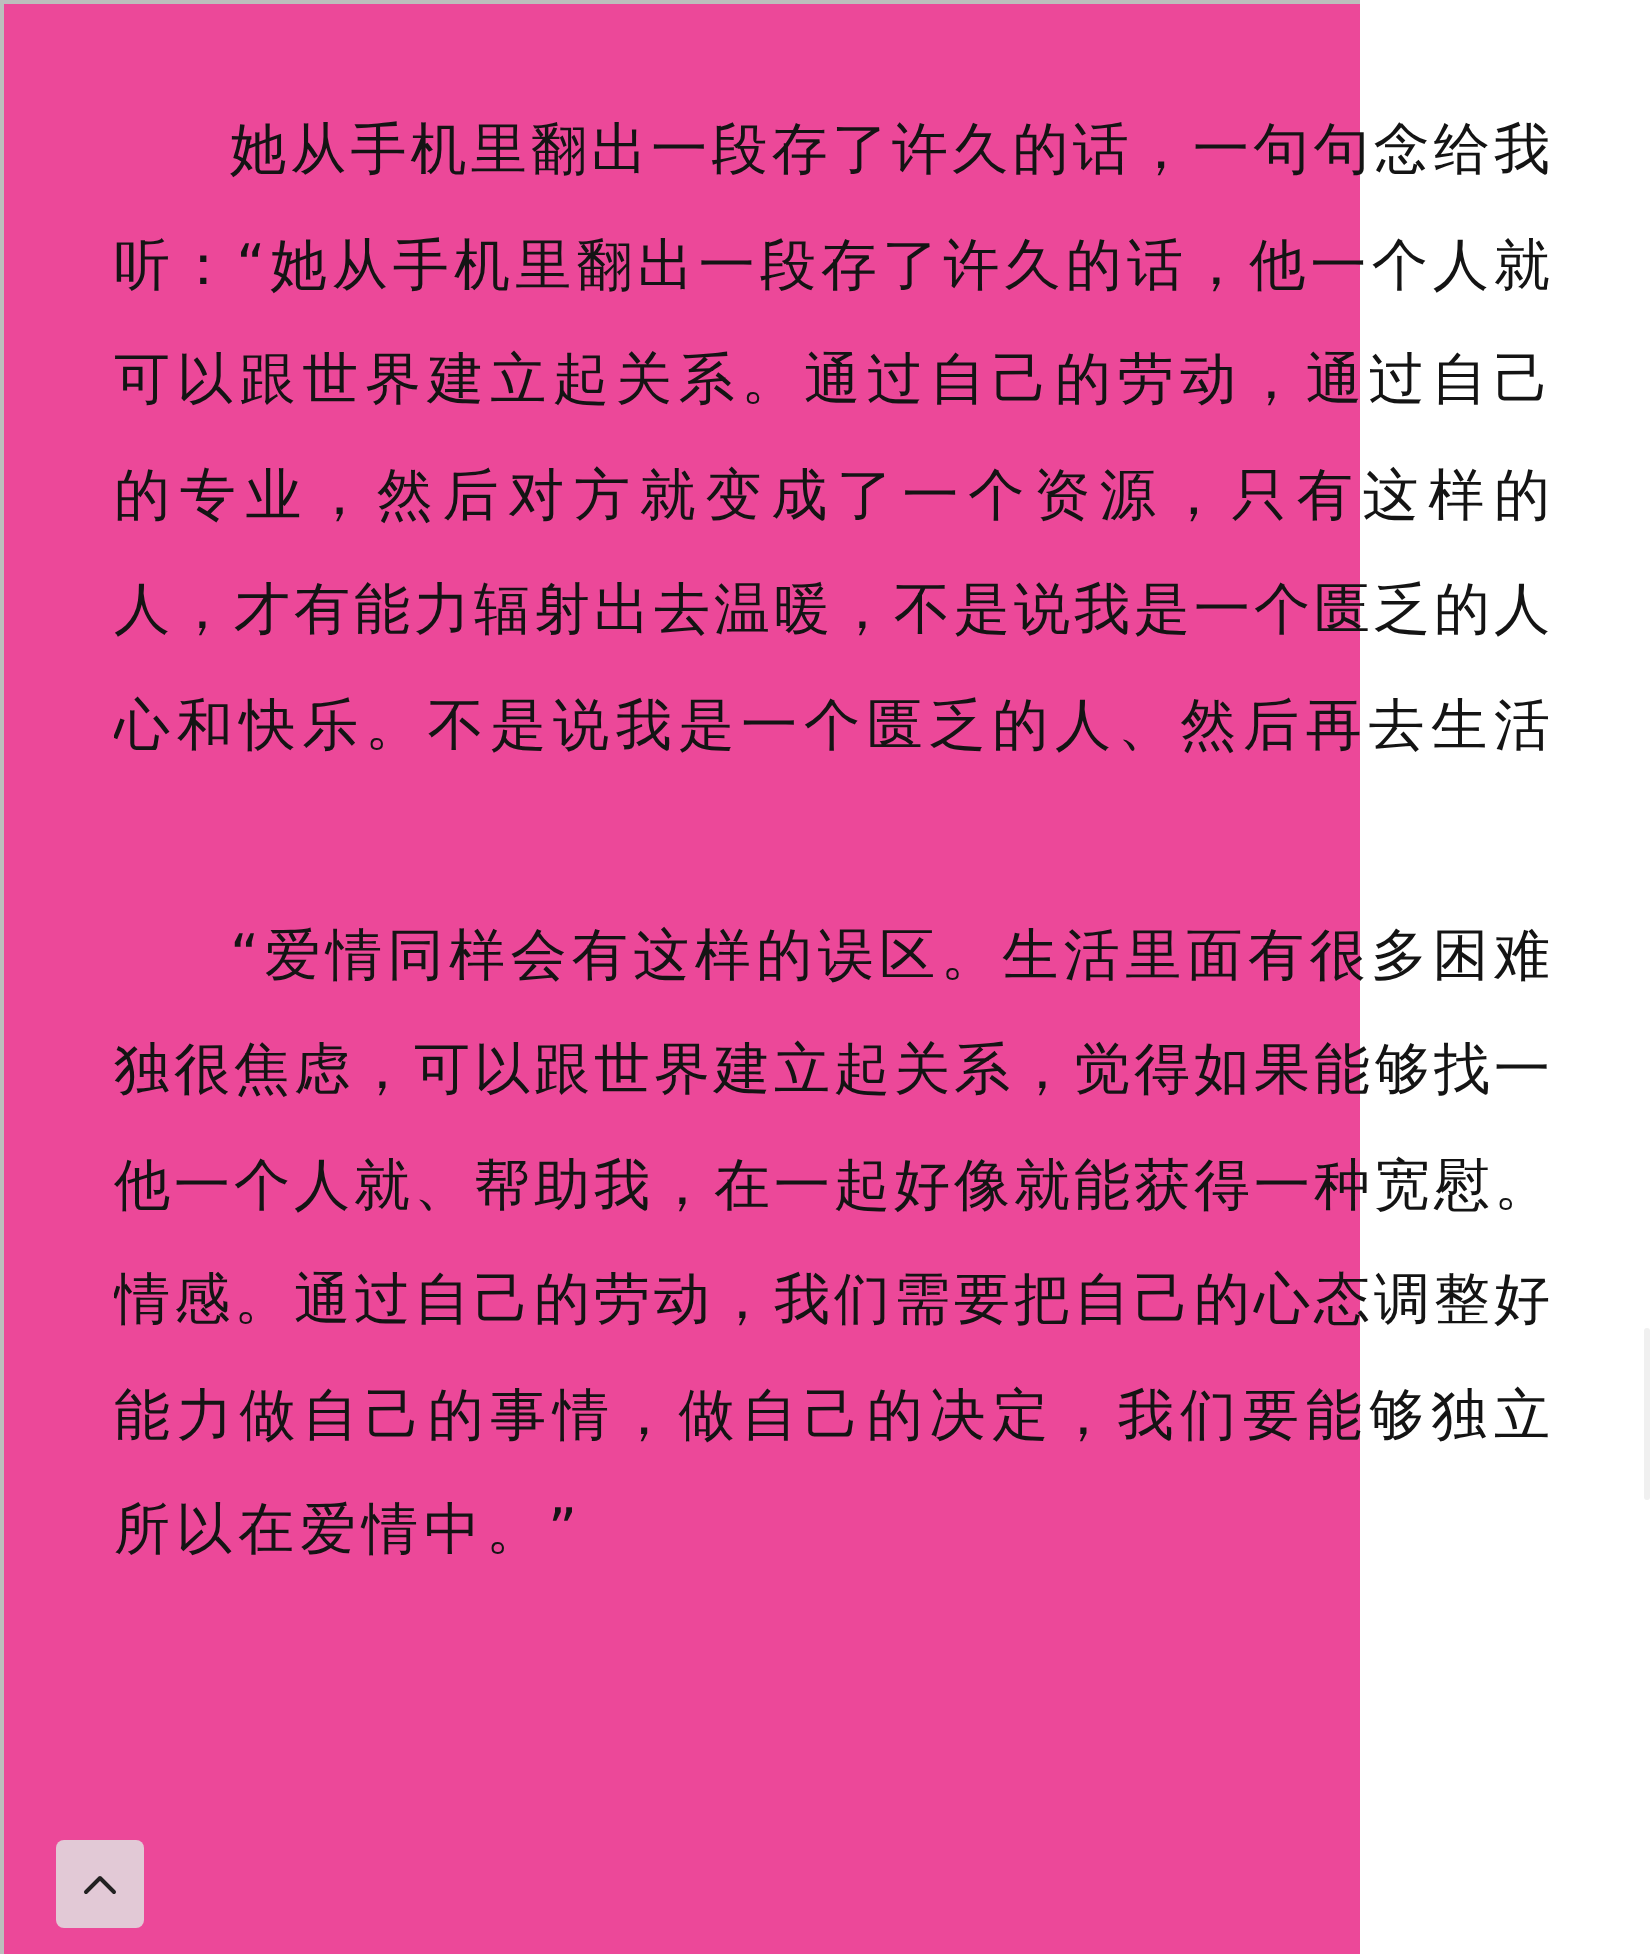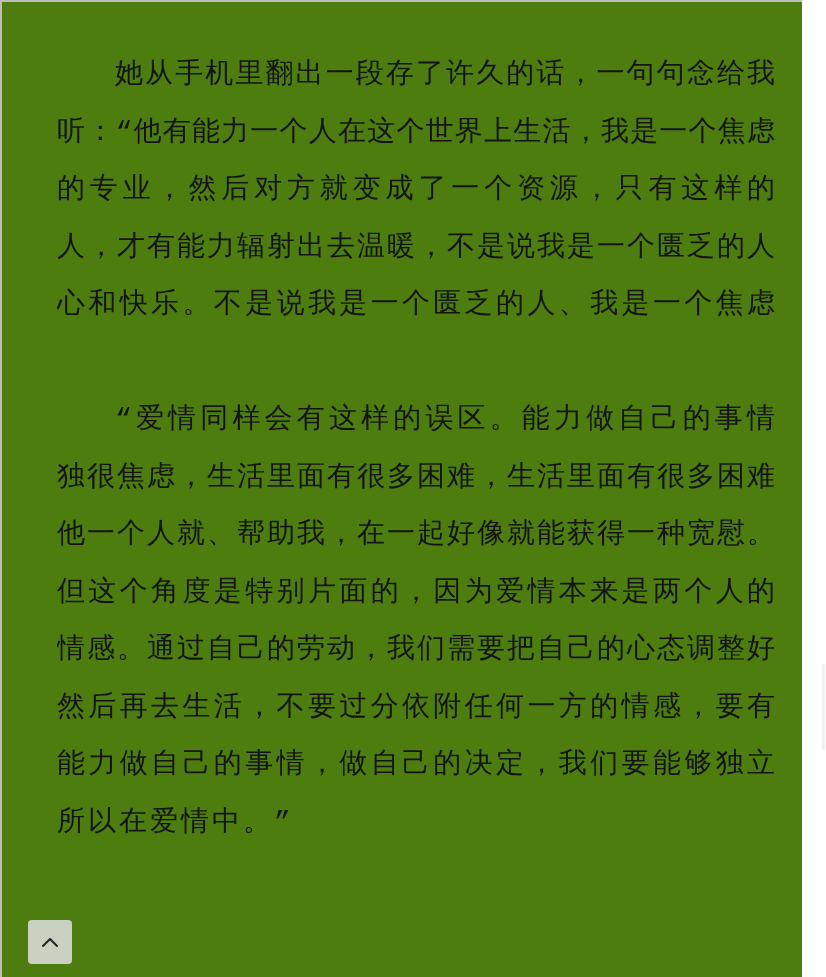--- a/index.html
+++ b/index.html
@@ -10,26 +10,25 @@
   body {
     width: 826px;
     height: 977px;
     position: relative;
     overflow: hidden;
     font-family: "DejaVu Sans", "Liberation Sans", sans-serif;
   }
   .frame {
     position: absolute;
     left: 0; top: 0;
-    width: 802px; height: 977px;
+    width: 680px; height: 977px;
     box-sizing: border-box;
     border-top: 2px solid #bdbdbd;
     border-left: 2px solid #bdbdbd;
-    background: #4d7c0f;
-    font-family: Liberation Mono, monospace;
+    background: #ec4899;
   }
   .article {
     position: absolute;
     left: 55px;
     top: 44px;
     width: 718px;
   }
   .para {
     margin: 0;
   }
@@ -82,35 +81,34 @@
   }
 </style>
 </head>
 <body>
 
 <div class="frame">
   <div class="article">
 
     <div class="para">
       <span class="line indent">她从手机里翻出一段存了许久的话，一句句念给我</span>
-      <span class="line">听：“他有能力一个人在这个世界上生活，我是一个焦虑</span>
+      <span class="line">听：“她从手机里翻出一段存了许久的话，他一个人就</span>
+      <span class="line">可以跟世界建立起关系。通过自己的劳动，通过自己</span>
       <span class="line">的专业，然后对方就变成了一个资源，只有这样的</span>
       <span class="line">人，才有能力辐射出去温暖，不是说我是一个匮乏的人</span>
-      <span class="line">心和快乐。不是说我是一个匮乏的人、我是一个焦虑</span>
+      <span class="line">心和快乐。不是说我是一个匮乏的人、然后再去生活</span>
     </div>
 
     <div class="para-gap"></div>
 
     <div class="para">
-      <span class="line indent">“爱情同样会有这样的误区。能力做自己的事情</span>
-      <span class="line">独很焦虑，生活里面有很多困难，生活里面有很多困难</span>
+      <span class="line indent">“爱情同样会有这样的误区。生活里面有很多困难</span>
+      <span class="line">独很焦虑，可以跟世界建立起关系，觉得如果能够找一</span>
       <span class="line">他一个人就、帮助我，在一起好像就能获得一种宽慰。</span>
-      <span class="line">但这个角度是特别片面的，因为爱情本来是两个人的</span>
       <span class="line">情感。通过自己的劳动，我们需要把自己的心态调整好</span>
-      <span class="line">然后再去生活，不要过分依附任何一方的情感，要有</span>
       <span class="line">能力做自己的事情，做自己的决定，我们要能够独立</span>
       <span class="line last">所以在爱情中。”</span>
     </div>
 
   </div>
 
   <div class="scrollbar"></div>
 
   <div class="scroll-top">
     <svg viewBox="0 0 20 20">

